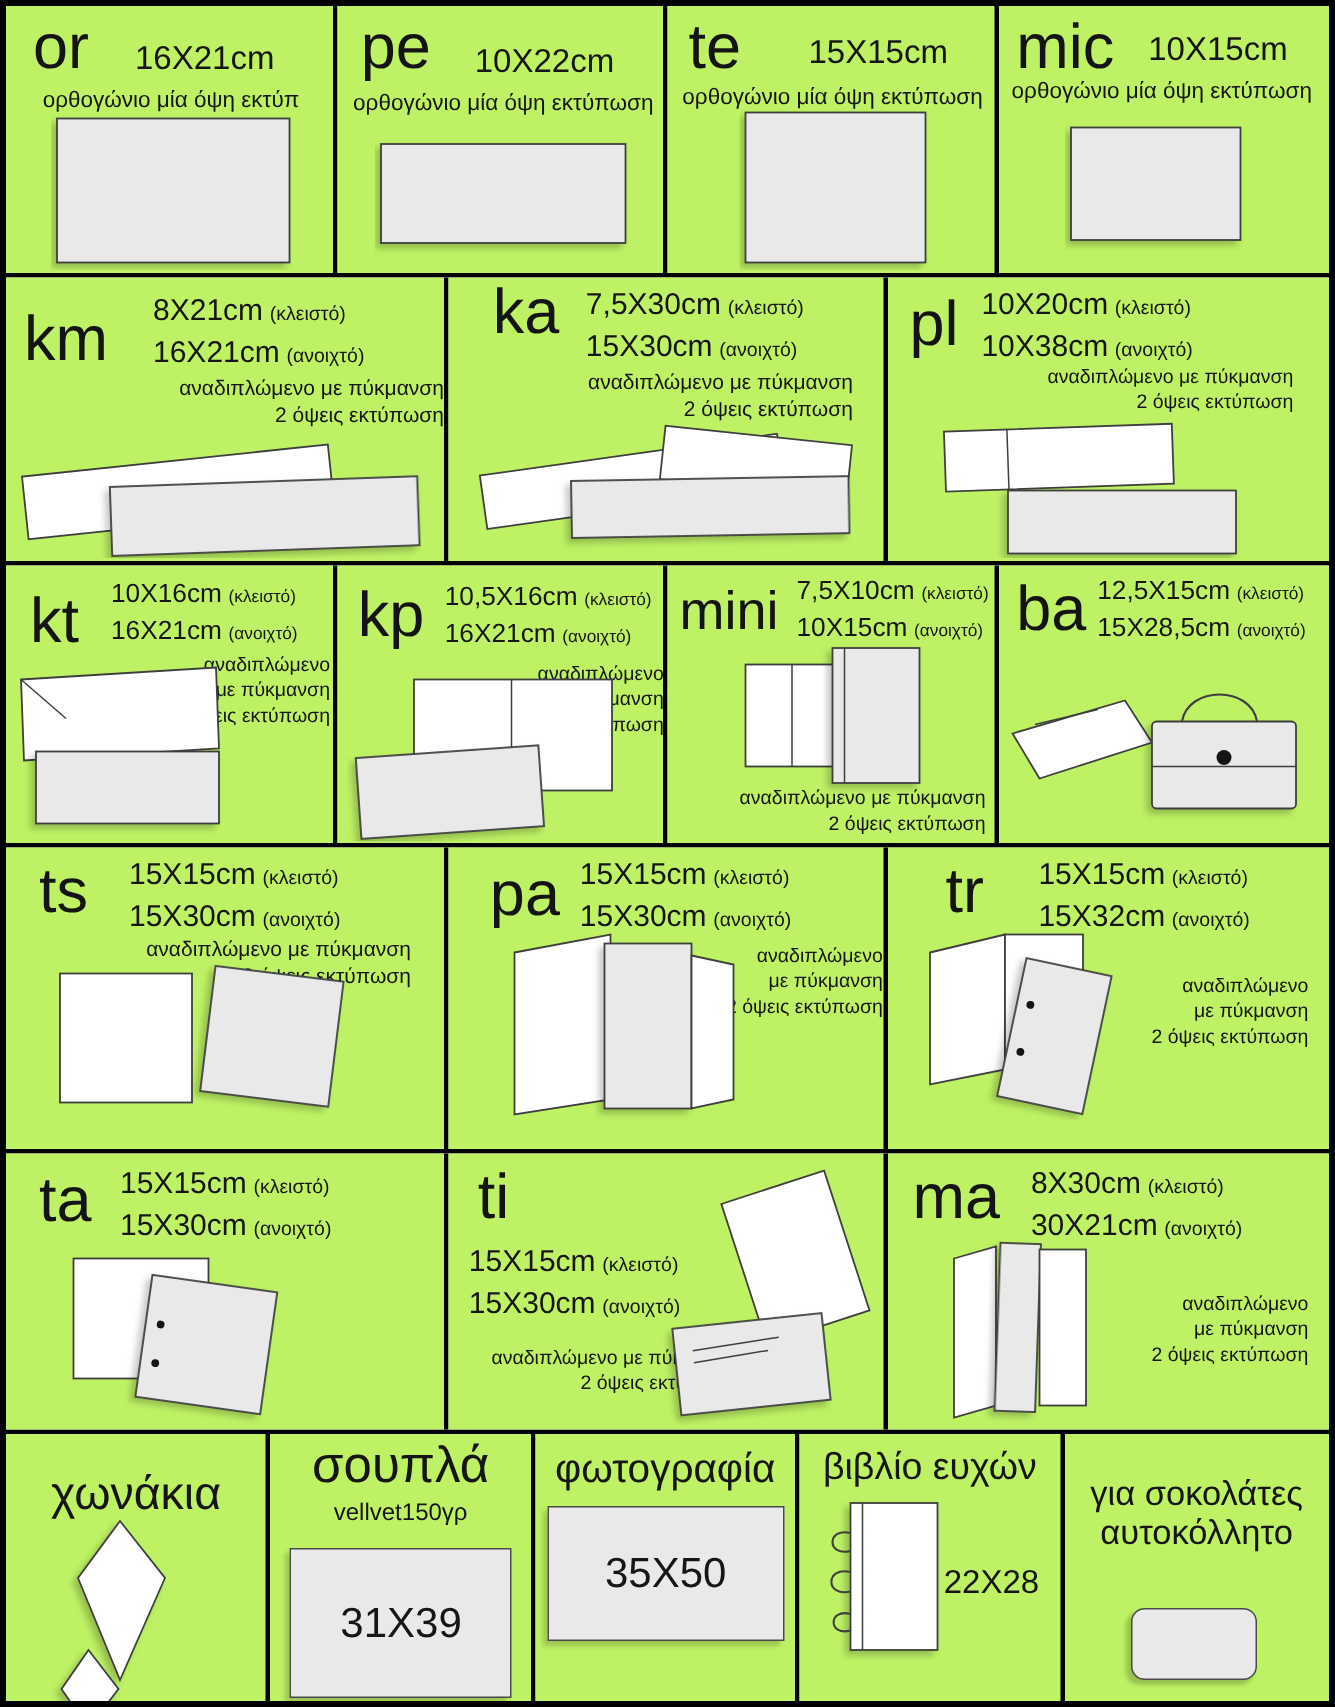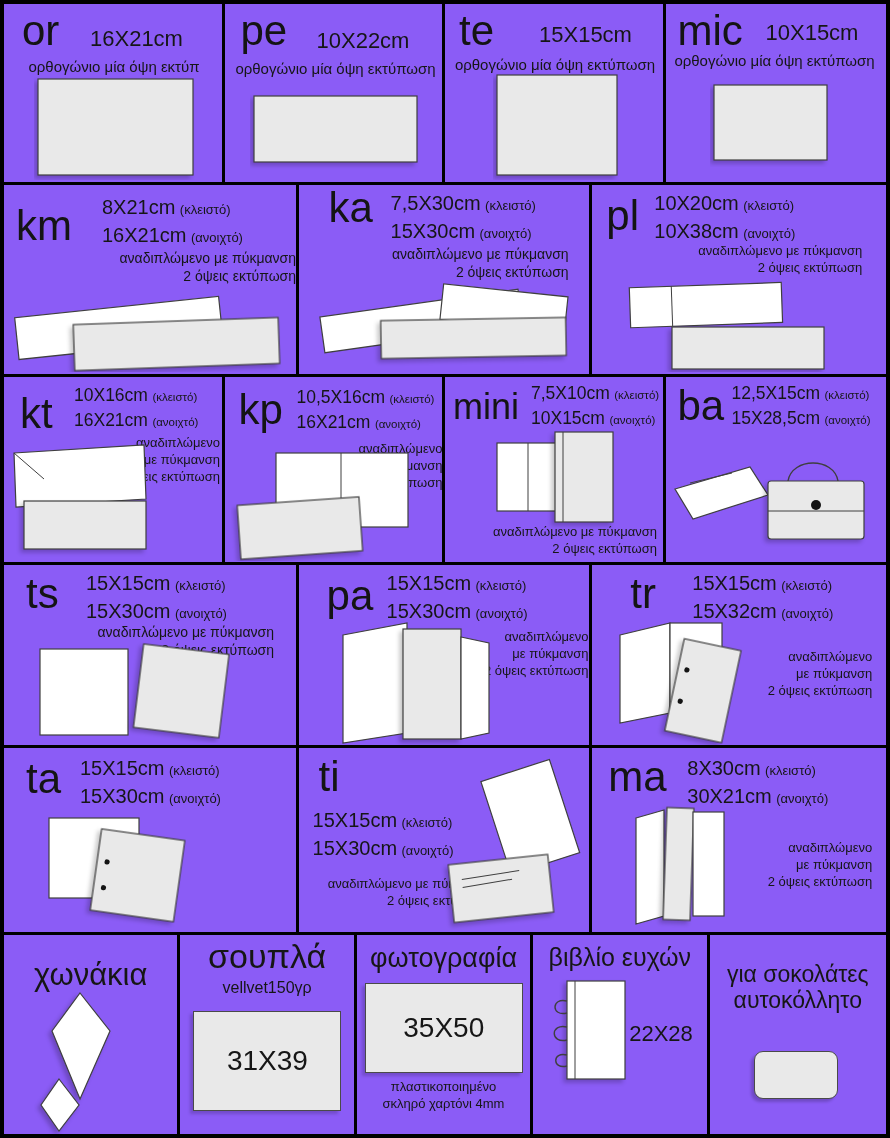--- a/index.html
+++ b/index.html
@@ -1,21 +1,21 @@
 <!DOCTYPE html>
 <html><head>
 <meta charset="utf-8">
 <style>
   * { margin:0; padding:0; box-sizing:border-box; }
   body { font-family:"Liberation Sans", sans-serif; background:#ffffff; color:#161616; }
   .sheet { width:890px; height:1138px; border:4px solid #000; background:#fff; position:relative; overflow:hidden; }
   .row { display:flex; width:100%; border-bottom:3px solid #000; }
   .row.last { border-bottom:none; }
-  .r1{height:181px}.r2{height:192px}.r3{height:188px}.r4{height:183px}.r5{height:187px}.r6{height:199px}
-  .cell { position:relative; height:100%; border-right:3px solid #000; overflow:hidden; background:#8b5cf6; }
+  .r1{height:181px}.r2{height:192px}.r3{height:188px}.r4{height:204px}.r5{height:187px}.r6{height:199px}
+  .cell { position:relative; height:100%; border-right:3px solid #000; overflow:hidden; background:#bef264; }
   .cell:last-child { border-right:none; }
   .w25{width:25%}.w33a{width:33.4%}.w33{width:33.3%}.w20{width:20%}
   .code { position:absolute; font-size:42px; line-height:1; color:#141414; }
   .code.sm { font-size:36px; }
   .hsize { position:absolute; font-size:22px; }
   .hdesc { position:absolute; font-size:15px; text-align:center; }
   .slines { position:absolute; }
   .sline { white-space:nowrap; margin-bottom:3px; line-height:1.25; }
   .sz { font-size:20px; }
   .nt { font-size:13px; }
@@ -337,24 +337,20 @@
       <div class="btitle" style="top:44px;font-size:16px">vellvet150γρ</div>
       <div class="box" style="left:13px;top:76px;width:148px;height:100px">
         <span>31X39</span>
       </div>
     </div>
     <div class="cell w20">
       <div class="btitle" style="top:8px;font-size:27px">φωτογραφία</div>
       <div class="box" style="left:8px;top:48px;width:158px;height:90px">
         <span>35X50</span>
       </div>
-      <div class="bnote" style="top:144px">
-        <div>πλαστικοποιημένο</div>
-        <div>σκληρό χαρτόνι 4mm</div>
-      </div>
     </div>
     <div class="cell w20">
       <div class="btitle" style="top:8px;font-size:25px">βιβλίο ευχών</div>
       <svg class="art" style="left:10px;top:40px" width="88" height="112">
         <rect x="24" y="6" width="58" height="98" class="white shadow"></rect>
         <line x1="32" y1="6" x2="32" y2="104" class="lt"></line>
         <path d="M24,26 c-16,-4 -16,16 0,12" class="nf"></path>
         <path d="M24,52 c-17,-4 -17,17 0,13" class="nf"></path>
         <path d="M24,80 c-15,-4 -15,15 0,11" class="nf"></path>
       </svg>

